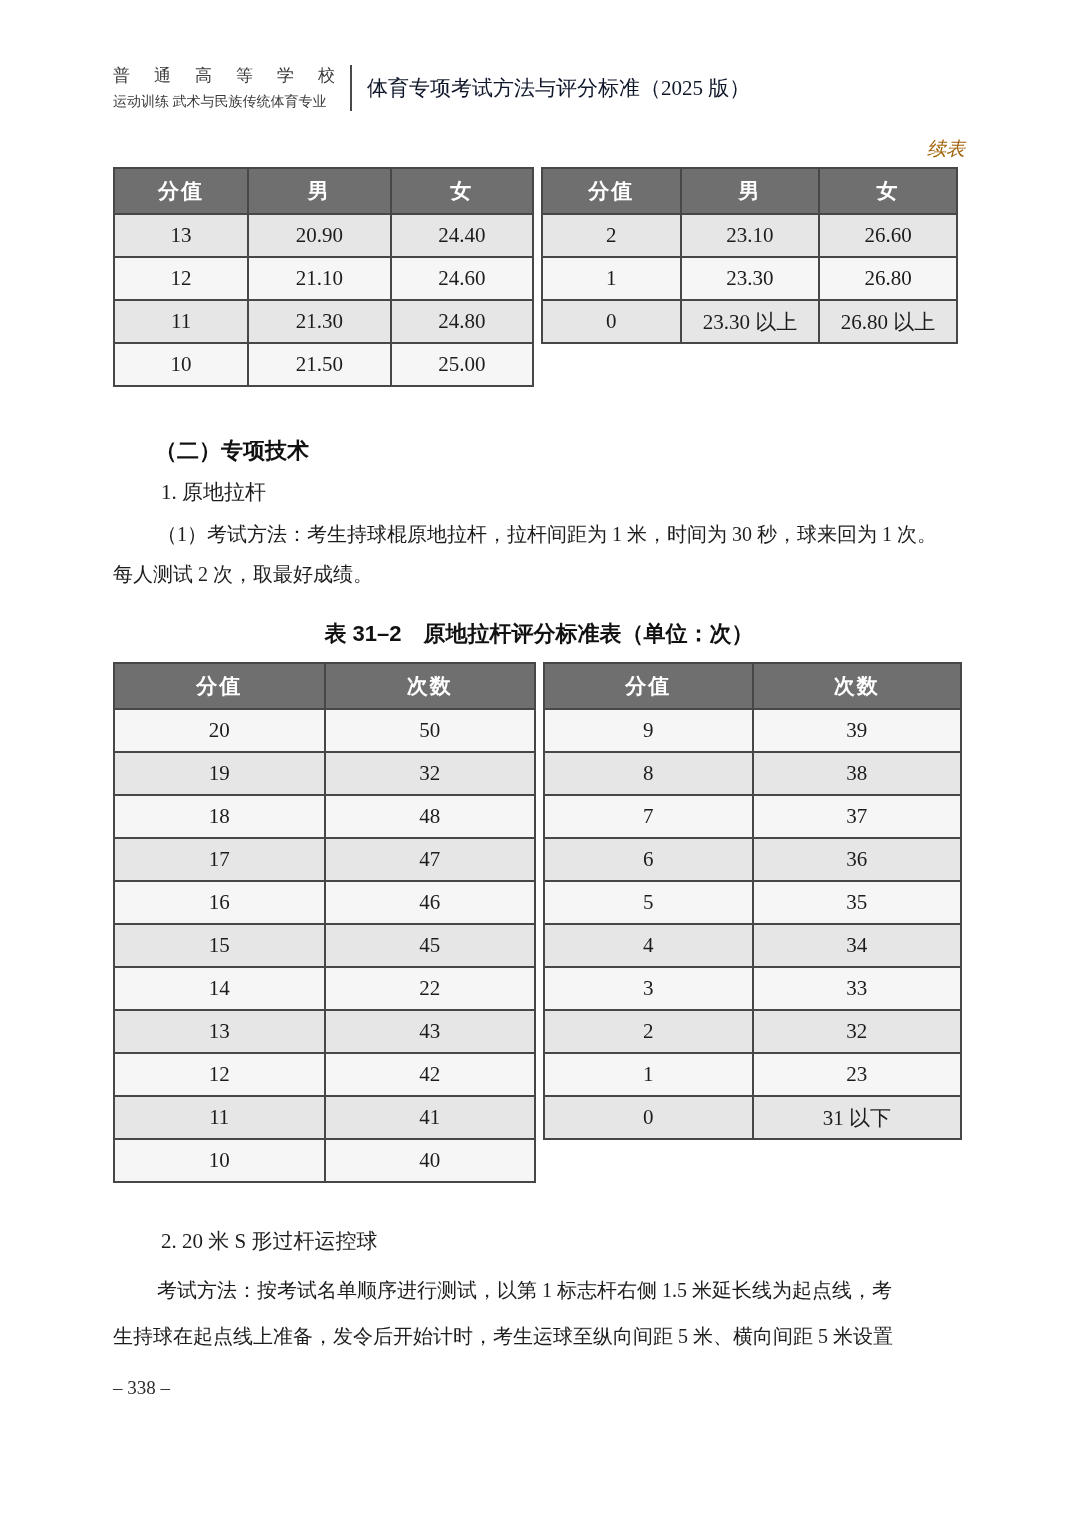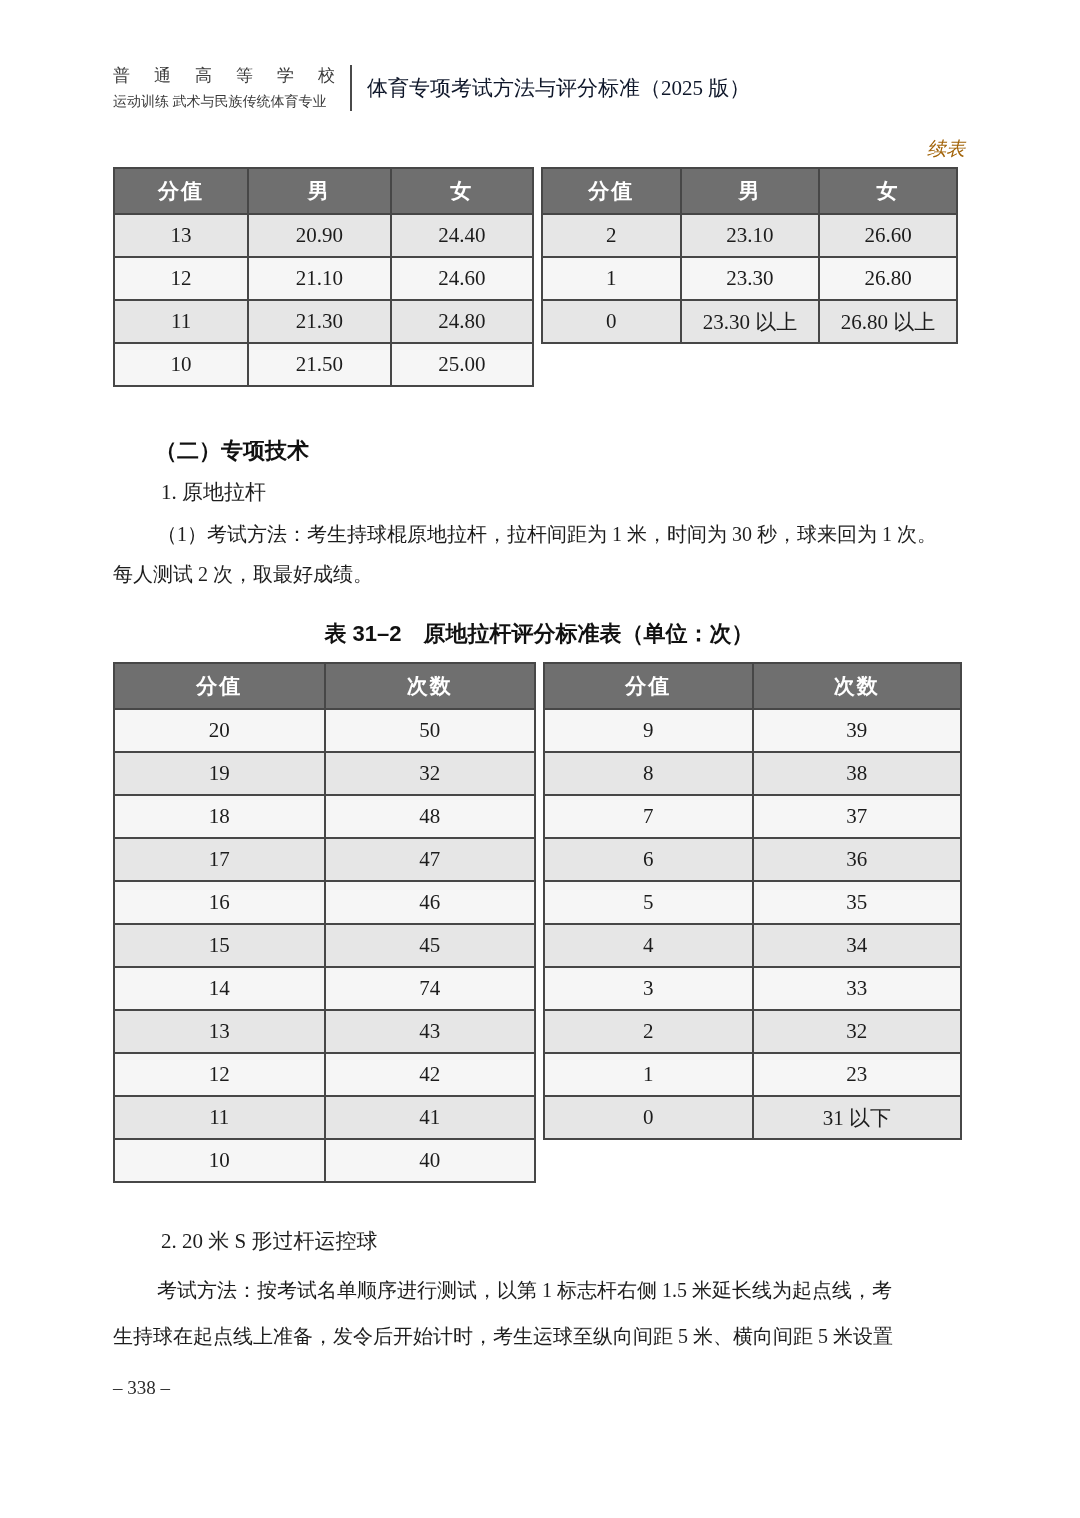--- a/index.html
+++ b/index.html
@@ -235,21 +235,21 @@
             <tr>
               <td>16</td>
               <td>46</td>
             </tr>
             <tr>
               <td>15</td>
               <td>45</td>
             </tr>
             <tr>
               <td>14</td>
-              <td>74</td>
+              <td>22</td>
             </tr>
             <tr>
               <td>13</td>
               <td>43</td>
             </tr>
             <tr>
               <td>12</td>
               <td>42</td>
             </tr>
             <tr>

